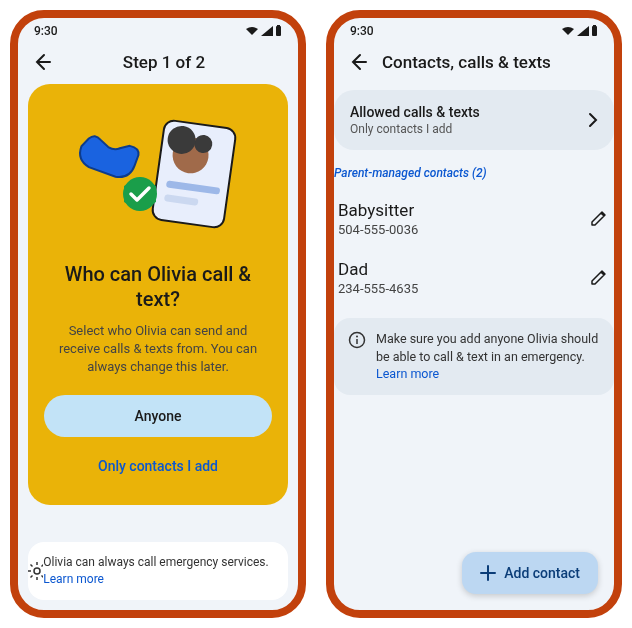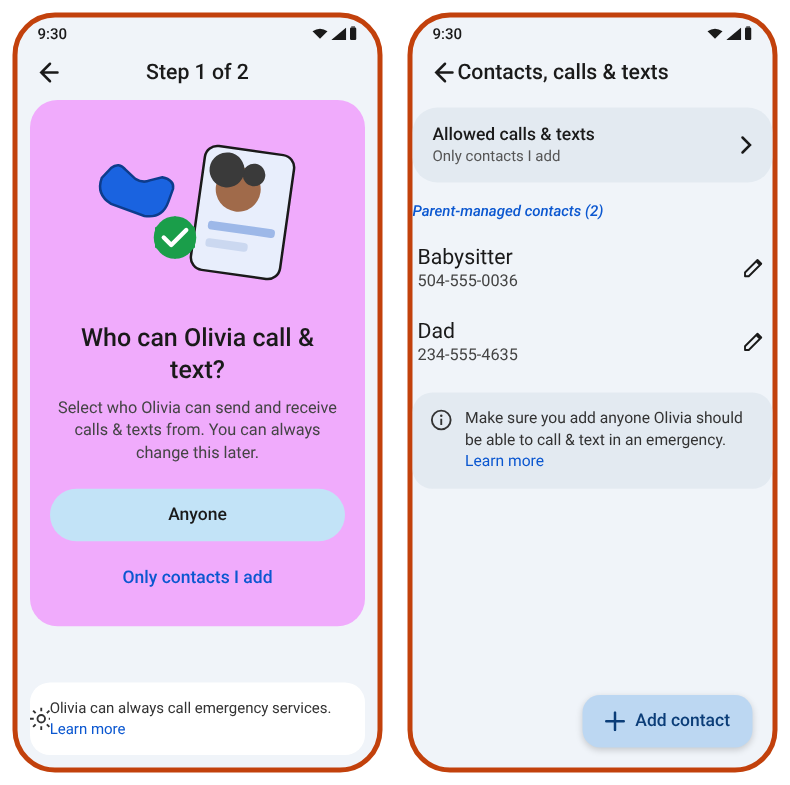--- a/index.html
+++ b/index.html
@@ -9,21 +9,21 @@
     width: 632px;
     height: 628px;
     display: flex;
     gap: 20px;
     padding: 10px;
   }
   .phone {
     width: 296px;
     height: 608px;
     background: #f0f4f9;
-    border: 4px solid #c2410c;
+    border: 8px solid #c2410c;
     border-radius: 34px;
     overflow: hidden;
     display: flex;
     flex-direction: column;
     position: relative;
   }
   .status-bar {
     height: 26px;
     display: flex;
     justify-content: space-between;
@@ -31,34 +31,35 @@
     padding: 0 16px;
     font-size: 12px;
     font-weight: 500;
     color: #1a1a1a;
   }
   .status-icons { display: flex; gap: 2px; align-items: center; }
   .header {
     display: flex;
     align-items: center;
     padding: 6px 12px 10px 12px;
+    gap: 12px;
   }
   .back-arrow {
     width: 24px; height: 24px; cursor: pointer;
     display:flex;align-items:center;justify-content:center;
   }
   .header-title {
     font-size: 17px;
     font-weight: 500;
     color: #1a1a1a;
     flex: 1;
   }
   .header-title.center { text-align: center; margin-right: 24px;}
   .card {
-    background: #f0abfc;
+    background: #eab308;
     border-radius: 22px;
     margin: 0 10px 10px 10px;
     padding: 16px 16px 18px 16px;
     display: flex;
     flex-direction: column;
     align-items: center;
   }
   .illustration {
     width: 180px;
     height: 140px;

